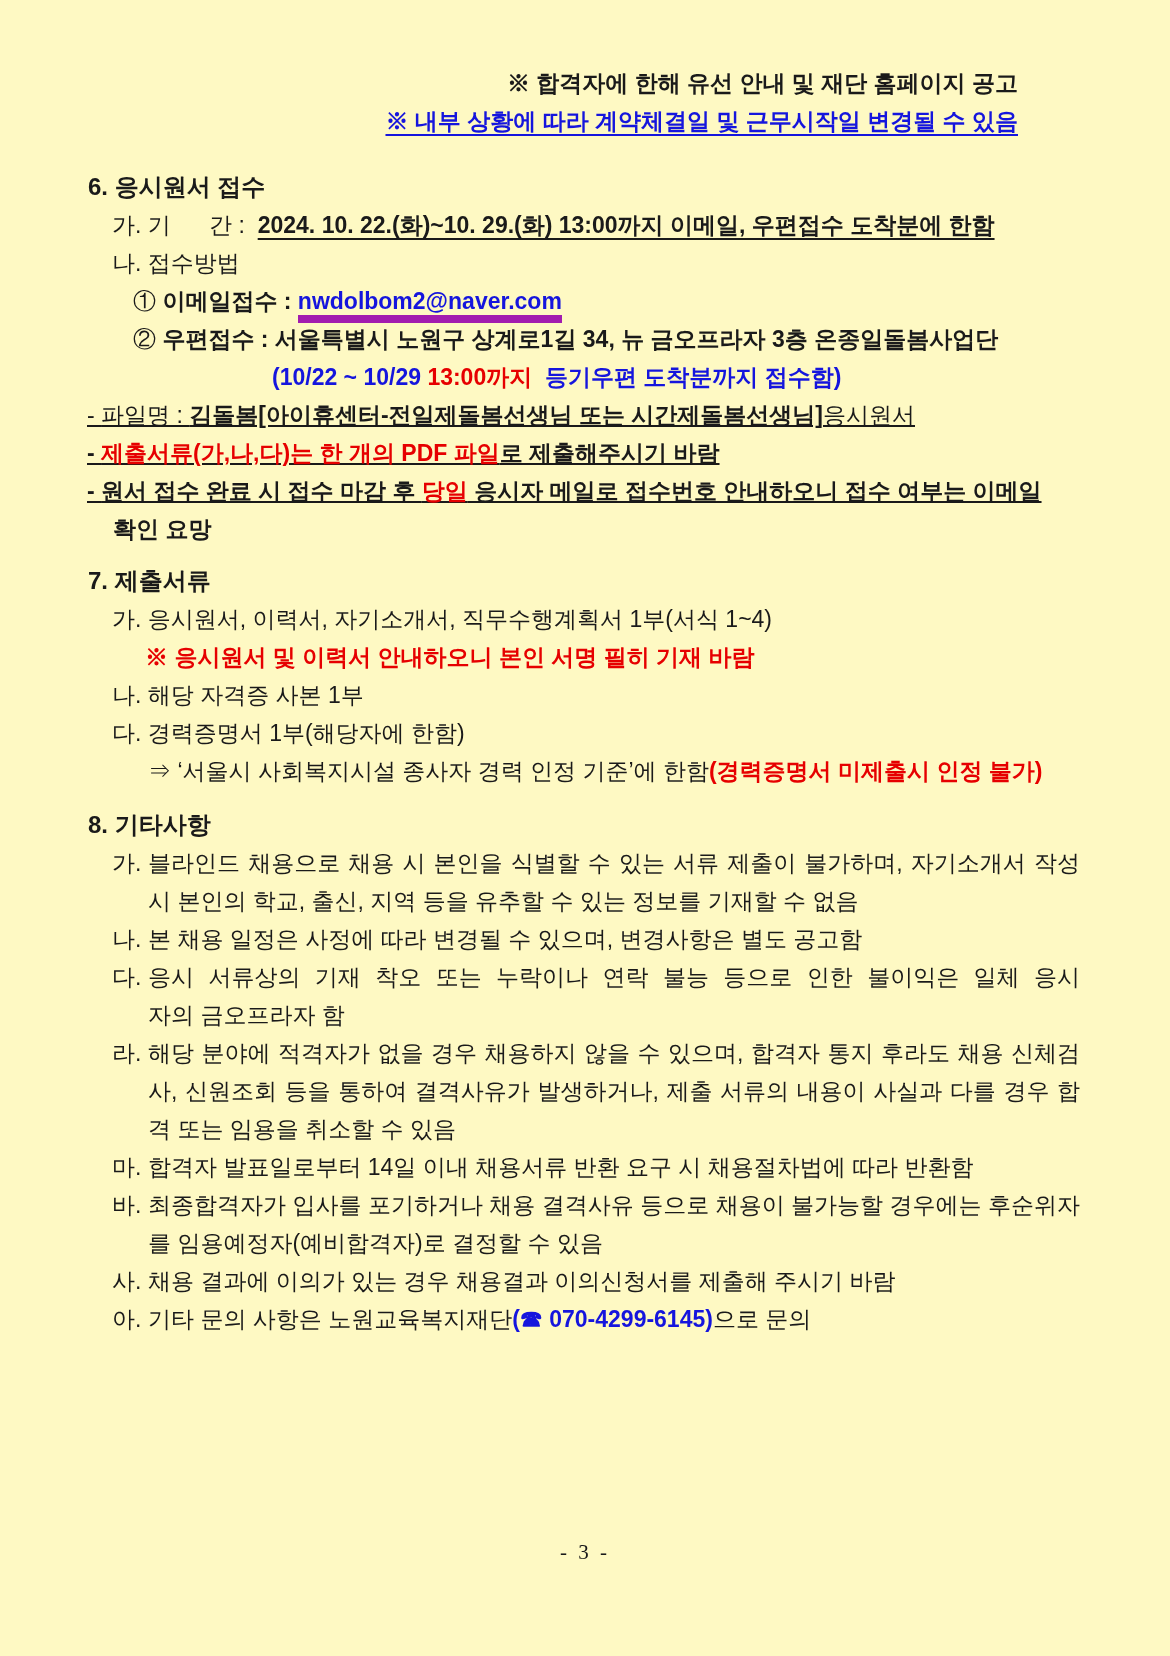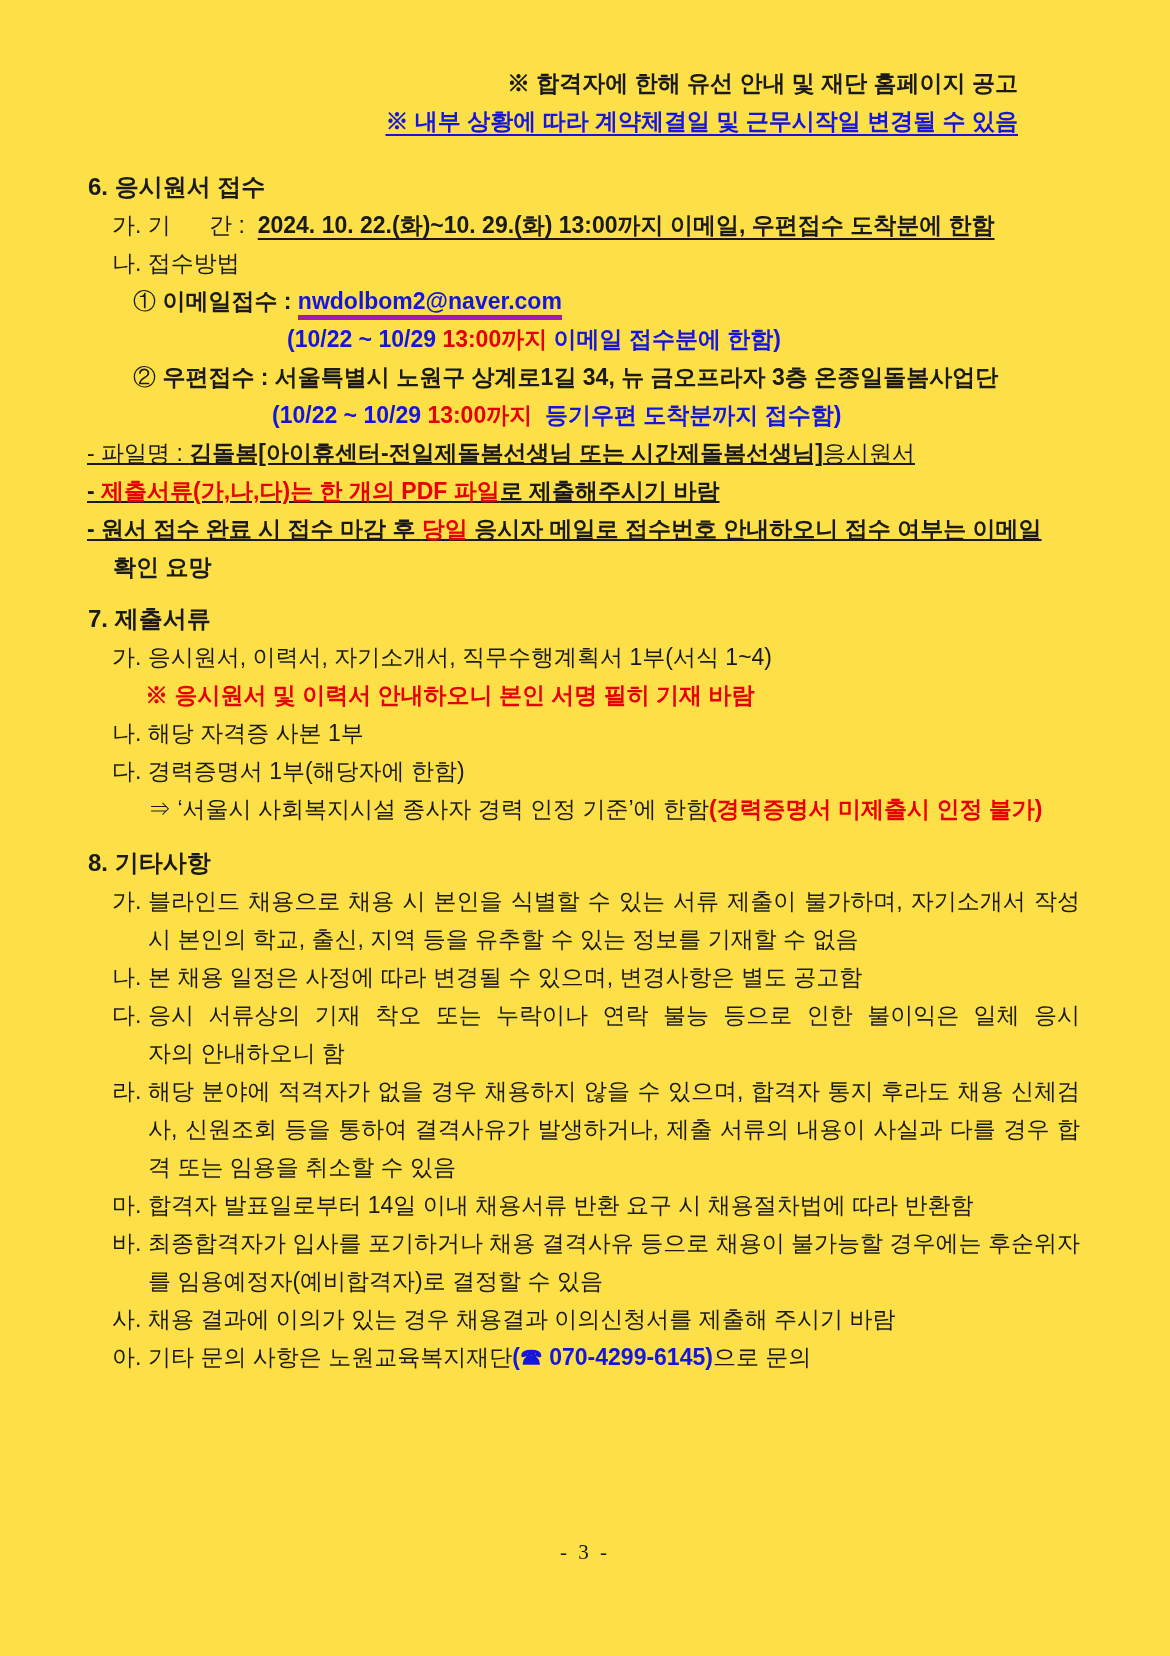--- a/index.html
+++ b/index.html
@@ -1,32 +1,32 @@
 <!DOCTYPE html>
 <html lang="ko" style="--blue: #1515dd; --red: #e60000; --text: #1a1a1a;"><head>
 <meta charset="utf-8">
 <style>
   * { box-sizing: border-box; }
   html, body { margin: 0; padding: 0; background: #ffffff; }
   .page {
     position: relative;
     width: 1170px;
     height: 1656px;
-    background: #fde047;
+    background: #fef9c3;
     font-family: "Liberation Sans", sans-serif;
     color: var(--text, #1a1a1a);
     font-size: 23px;
     overflow: hidden;
   }
   [data-bind] { white-space: pre-wrap; }
   .b { font-weight: 700; }
   .red { color: var(--red, #e60000); font-weight: 700; }
   .blue { color: var(--blue, #1515dd); margin-top: 44px; }
   .u { text-decoration: underline; text-decoration-thickness: 2px; text-underline-offset: 5px; }
-  .u-dark { border-bottom: 5px solid #a21caf; padding-bottom: 1px; }
+  .u-dark { border-bottom: 8px solid #a21caf; padding-bottom: 1px; }
 
   .header-notes {
     padding-top: 64px;
     padding-right: 152px;
     text-align: right;
     font-weight: 700;
     line-height: 37px;
   }
   .sec-title {
     margin-left: 88px;
@@ -89,23 +89,20 @@
   </div>
   <div class="ln ind1">
     <span data-bind="section6.period.prefix">가. 기      간 :  </span><span class="b u" data-bind="section6.period.value">2024. 10. 22.(화)~10. 29.(화) 13:00까지 이메일, 우편접수 도착분에 한함</span>
   </div>
   <div class="ln ind1">
     <span data-bind="section6.method_label">나. 접수방법</span>
   </div>
   <div class="ln ind2">
     <span data-bind="section6.email.num">① </span><span class="b" data-bind="section6.email.label">이메일접수 : </span><span class="blue b u-dark" data-bind="section6.email.address">nwdolbom2@naver.com</span>
   </div>
-  <div class="ln ind-email-period">
-    <span class="blue b" data-bind="section6.email.period.p1">(10/22 ~ 10/29 </span><span class="red" data-bind="section6.email.period.p2">13:00까지</span><span class="blue b" data-bind="section6.email.period.p3"> 이메일 접수분에 한함)</span>
-  </div>
   <div class="ln ind2">
     <span data-bind="section6.post.num">② </span><span class="b" data-bind="section6.post.label">우편접수 : </span><span class="b" data-bind="section6.post.address">서울특별시 노원구 상계로1길 34, 뉴 금오프라자 3층 온종일돌봄사업단</span>
   </div>
   <div class="ln ind-post-period">
     <span class="blue b" data-bind="section6.post.period.p1">(10/22 ~ 10/29 </span><span class="red" data-bind="section6.post.period.p2">13:00까지</span><span class="blue b" data-bind="section6.post.period.p3">  등기우편 도착분까지 접수함)</span>
   </div>
   <div class="ln ind-dash">
     <span data-bind="section6.file.dash">- </span><span data-bind="section6.file.label">파일명 : </span><span class="b" data-bind="section6.file.name">김돌봄[아이휴센터-전일제돌봄선생님 또는 시간제돌봄선생님]</span><span data-bind="section6.file.suffix">응시원서</span>
   </div>
   <div class="ln ind-dash">
@@ -151,21 +148,21 @@
   <div class="s8item">
     <span class="lbl" data-bind="section8.items.1.label">나.</span>
     <div class="lines">
       <div class="ln" data-bind="section8.items.1.lines.0">본 채용 일정은 사정에 따라 변경될 수 있으며, 변경사항은 별도 공고함</div>
     </div>
   </div>
   <div class="s8item">
     <span class="lbl" data-bind="section8.items.2.label">다.</span>
     <div class="lines">
       <div class="ln stretch" data-bind="section8.items.2.lines.0">응시 서류상의 기재 착오 또는 누락이나 연락 불능 등으로 인한 불이익은 일체 응시</div>
-      <div class="ln" data-bind="section8.items.2.lines.1">자의 안내하오니 함</div>
+      <div class="ln" data-bind="section8.items.2.lines.1">자의 금오프라자 함</div>
     </div>
   </div>
   <div class="s8item">
     <span class="lbl" data-bind="section8.items.3.label">라.</span>
     <div class="lines">
       <div class="ln stretch" data-bind="section8.items.3.lines.0">해당 분야에 적격자가 없을 경우 채용하지 않을 수 있으며, 합격자 통지 후라도 채용 신체검</div>
       <div class="ln stretch" data-bind="section8.items.3.lines.1">사, 신원조회 등을 통하여 결격사유가 발생하거나, 제출 서류의 내용이 사실과 다를 경우 합</div>
       <div class="ln" data-bind="section8.items.3.lines.2">격 또는 임용을 취소할 수 있음</div>
     </div>
   </div>

